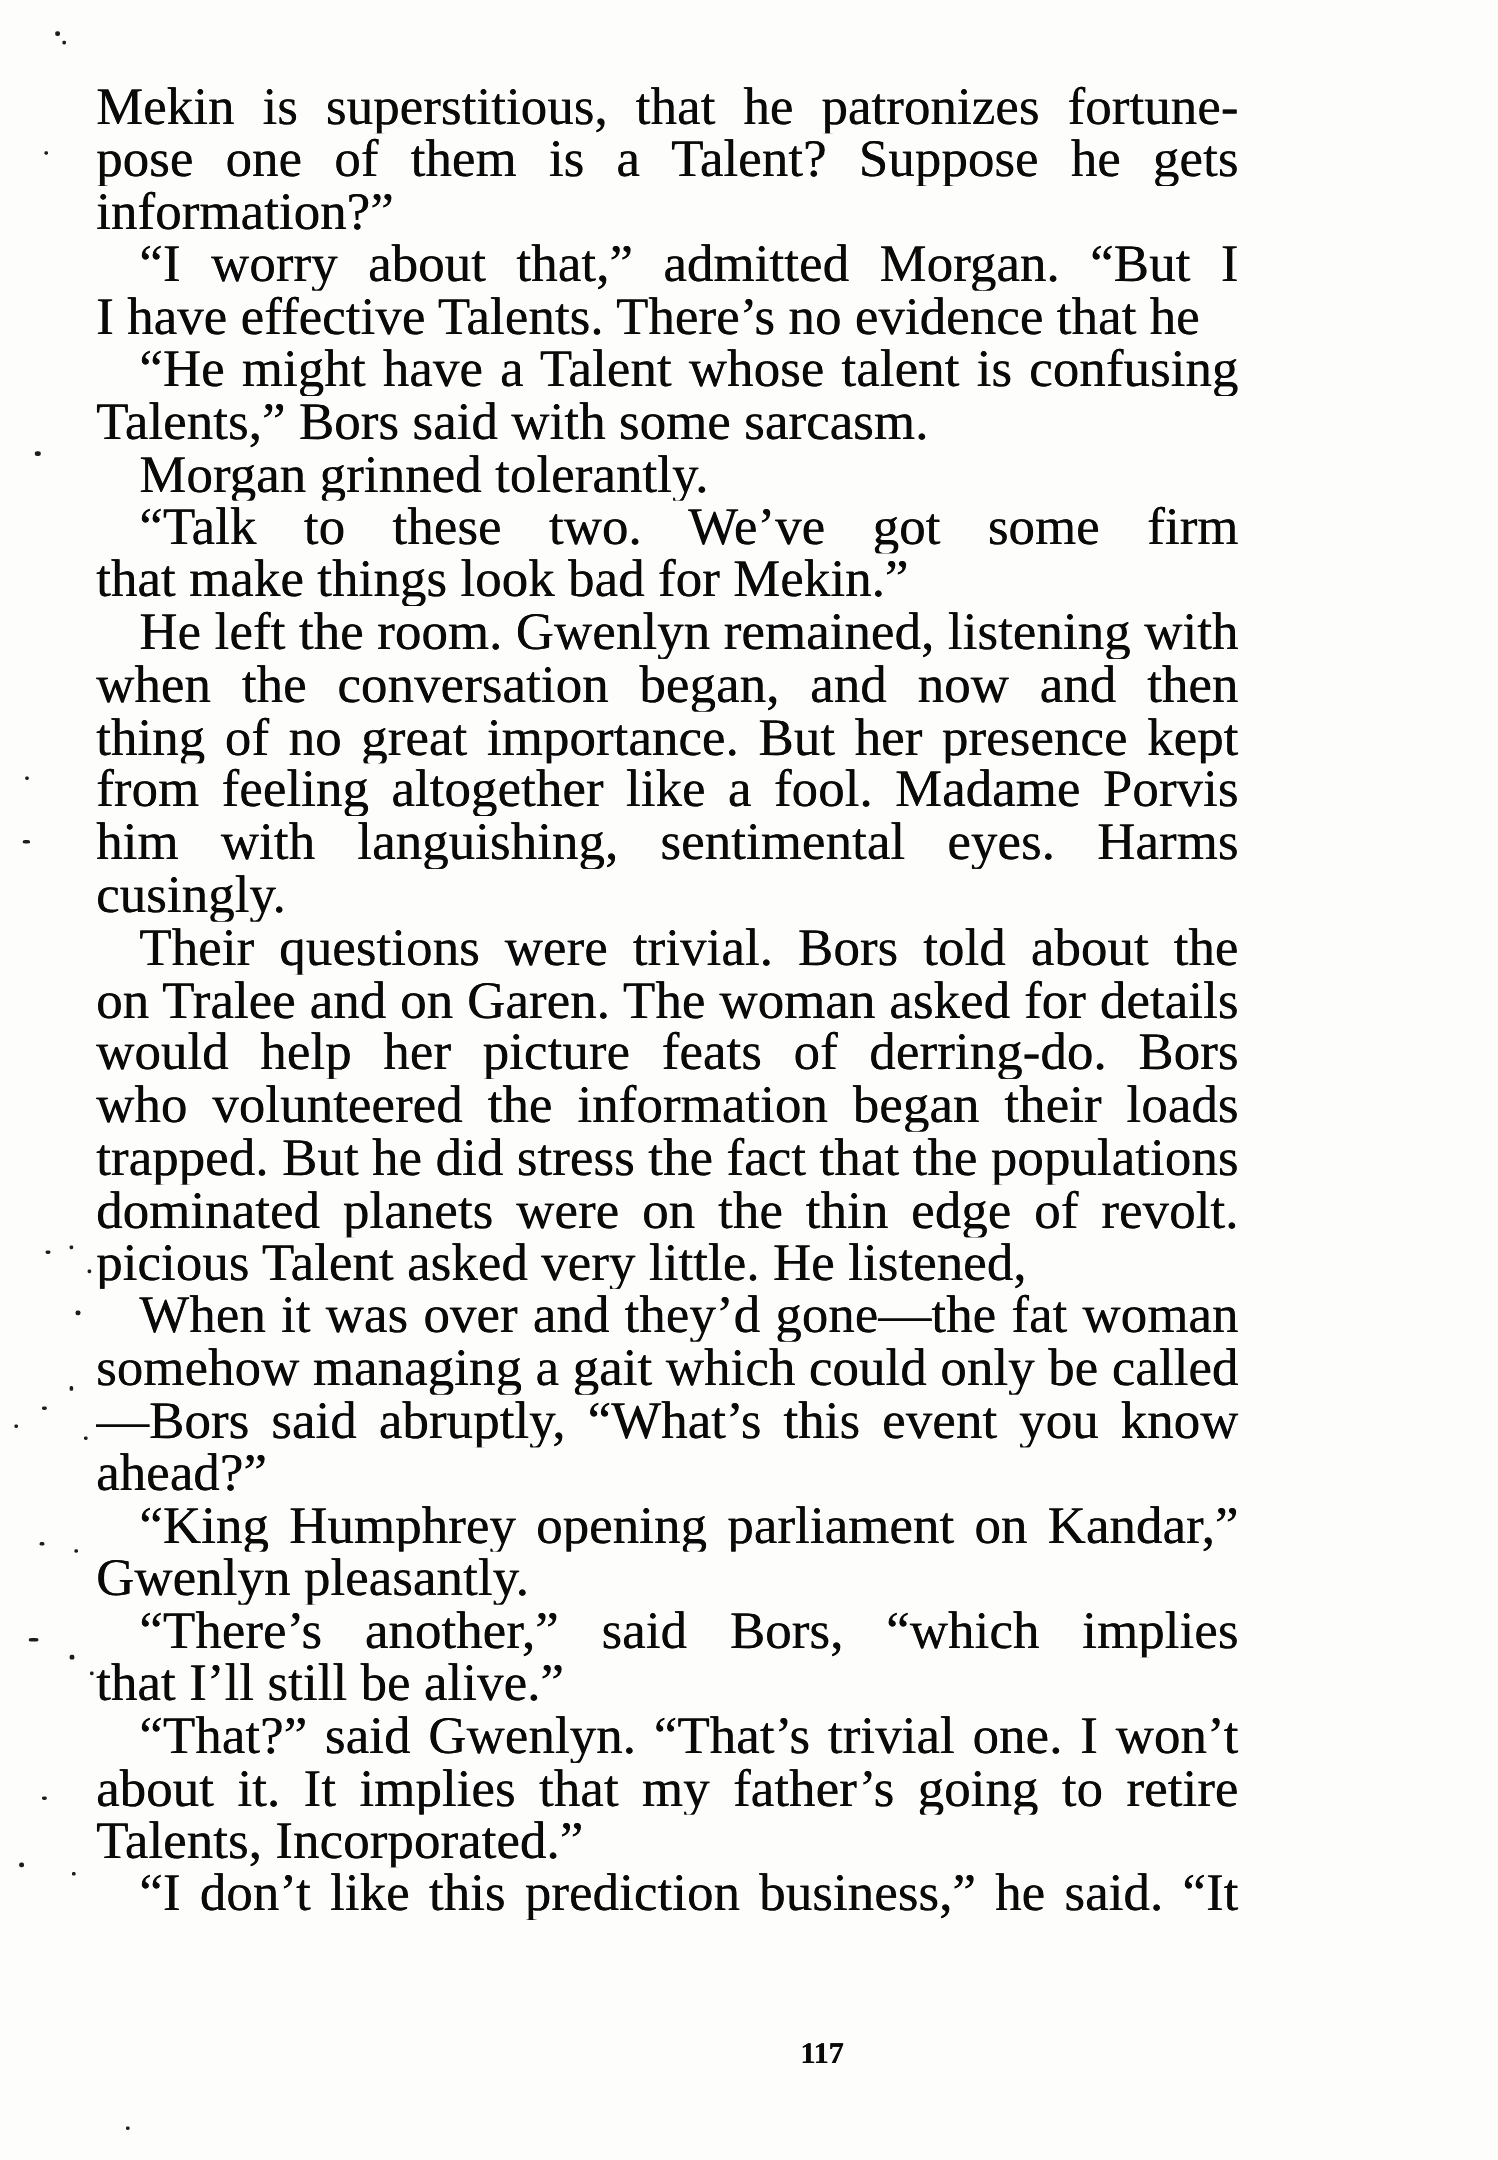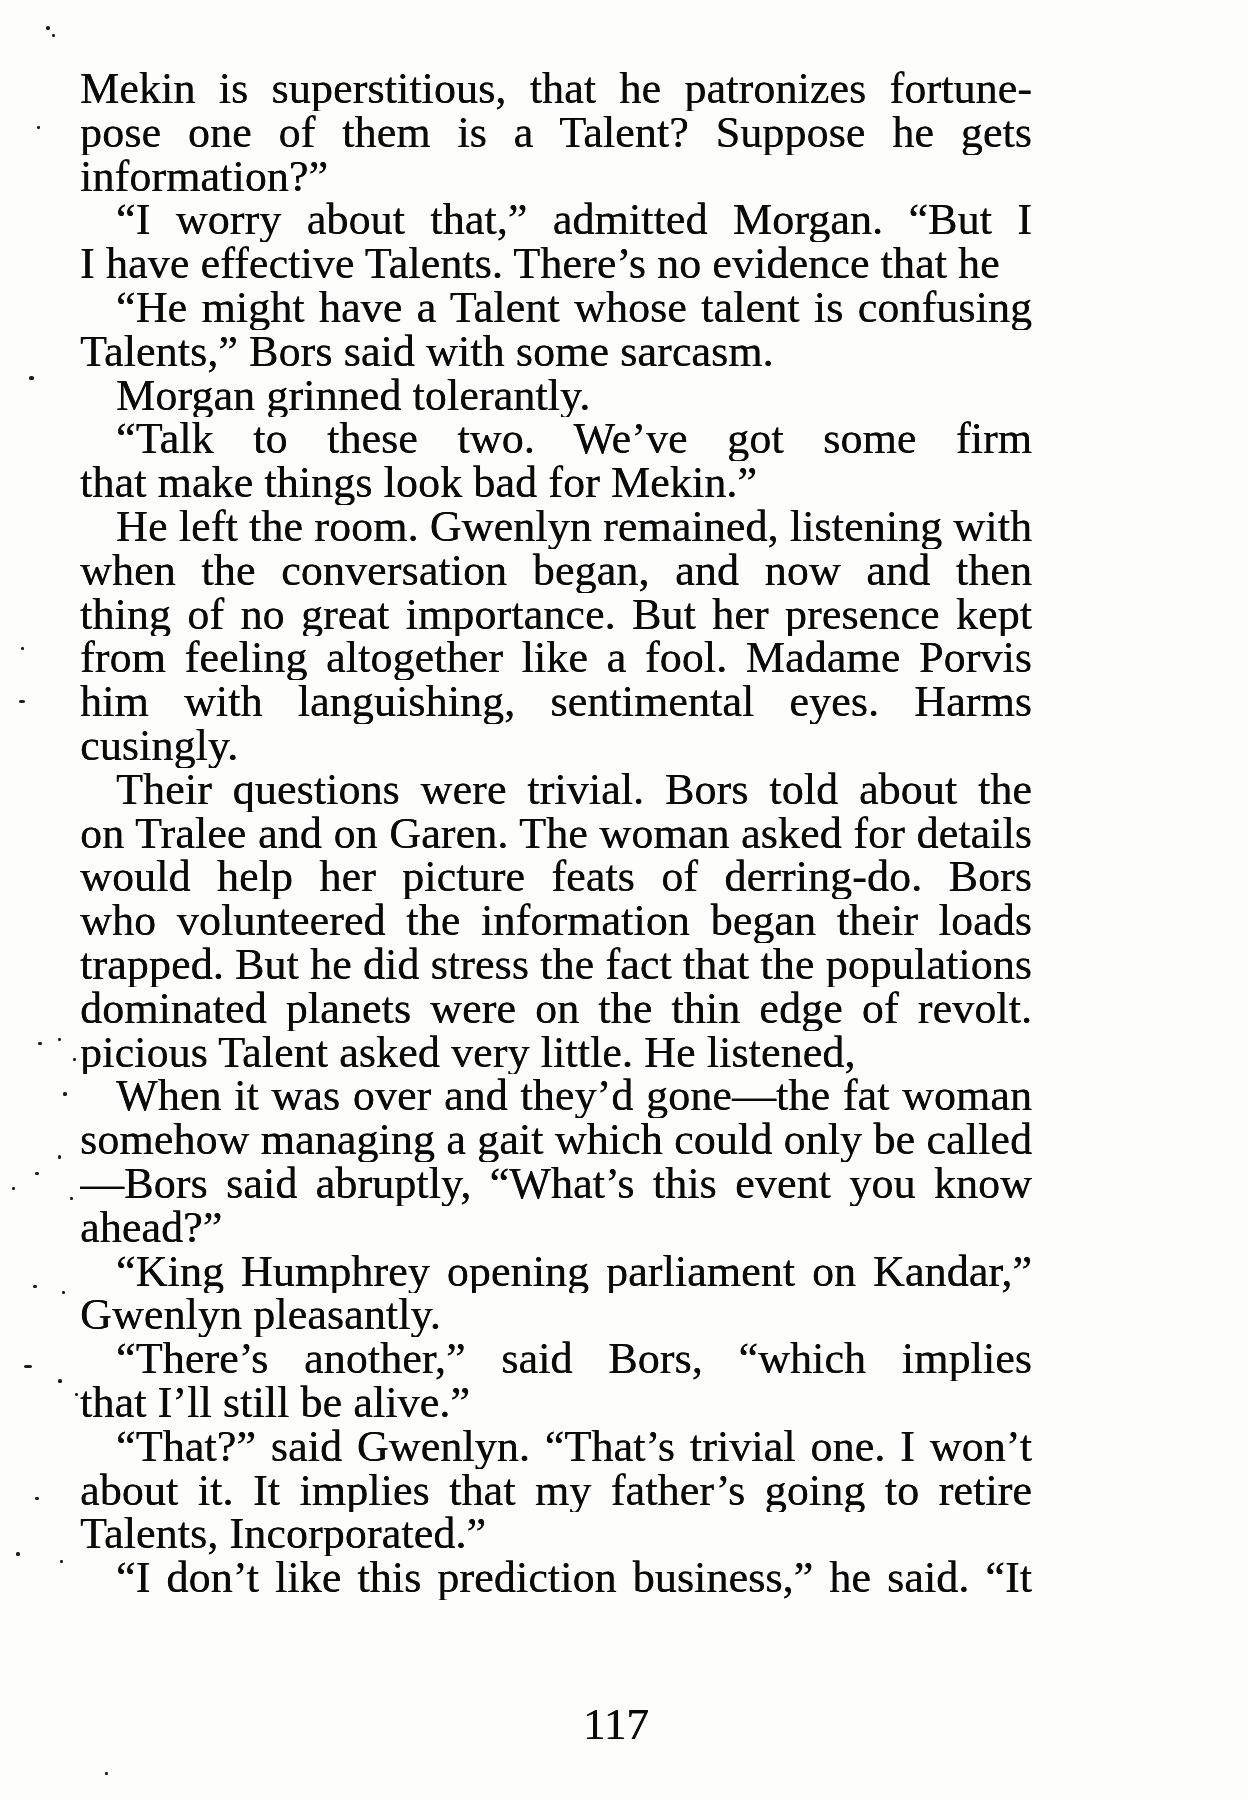--- a/index.html
+++ b/index.html
@@ -40,23 +40,23 @@
     display: inline-block;
     width: 36px;
   }
   .it {
   }
   .folio {
     position: absolute;
     left: 583px;
     top: 1698px;
     width: 120px;
-    text-align: left;
-    font-size: 45px;
-    font-weight: 400;
+    text-align: right;
+    font-size: 25px;
+    font-weight: 700;
     text-shadow: 0.35px 0 0 currentColor;
   }
   .speck {
     position: absolute;
     background: #1c1c1c;
     border-radius: 40%;
   }
 </style>
 </head>
 <body>

